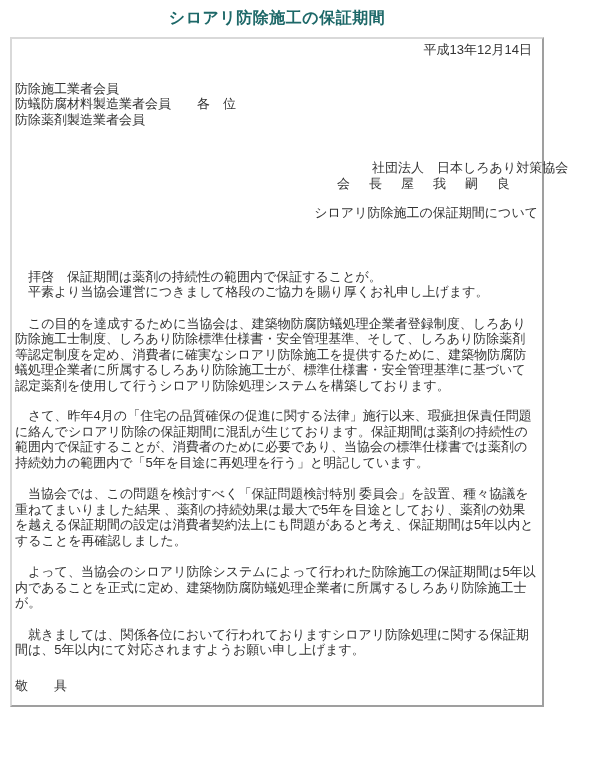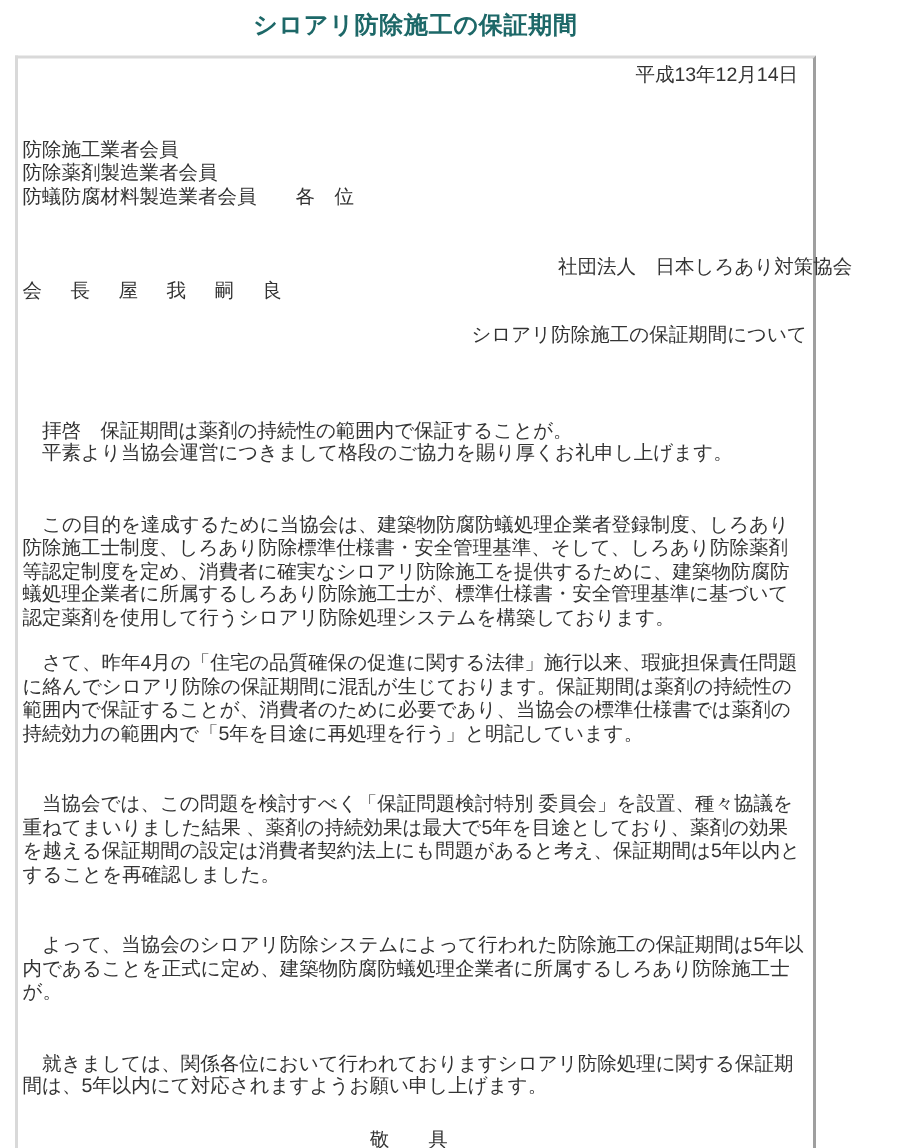--- a/index.html
+++ b/index.html
@@ -25,44 +25,44 @@
     border-left:2px solid #d9d9d9;
     border-right:2px solid #9f9f9f;
     border-bottom:2px solid #9f9f9f;
     background:#ffffff;
     padding:3px 4px 12px 3px;
     font-size:13px;
     line-height:15.5px;
     box-sizing:border-box;
   }
   .date{text-align:right;padding-right:6px;}
-  .recipients{margin-top:34px;}
+  .recipients{margin-top:24px;font-family:Liberation Mono, monospace;}
   .recipient{white-space:pre-line;}
   .sender{margin-top:32px;}
   .sender-org{margin-left:357px;white-space:nowrap;text-align:center;}
-  .sender-person{letter-spacing:3px;white-space:nowrap;}
+  .sender-person{margin-left:322px;letter-spacing:3px;white-space:nowrap;}
   .subject{margin-top:14px;text-align:right;}
   .para{margin:15px 0 0 0;white-space:pre-line;}
   .para.greeting{margin-top:48px;}
-  .para.p3,.para.p5,.para.p6,.para.p7{margin-top:32px;}
-  .closing{margin-top:20px;text-align:center;padding-right:8px;}
+  .para.p3,.para.p5,.para.p6,.para.p7{margin-top:16px;}
+  .closing{margin-top:20px;text-align:left;padding-right:8px;}
 </style>
 </head>
 <body>
 
 <div class="page">
   <h1 class="title">シロアリ防除施工の保証期間</h1>
 
   <div class="letter">
     <div class="date">平成13年12月14日</div>
 
     <div class="recipients">
       <div class="recipient">防除施工業者会員</div>
+      <div class="recipient">防蟻防腐材料製造業者会員　　各　位</div>
       <div class="recipient">防除薬剤製造業者会員</div>
-      <div class="recipient">防蟻防腐材料製造業者会員　　各　位</div>
     </div>
 
     <div class="sender">
       <div class="sender-org">社団法人　日本しろあり対策協会</div>
       <div class="sender-person">会　長　屋　我　嗣　良</div>
     </div>
 
     <div class="subject">シロアリ防除施工の保証期間について</div>
 
     <p class="para greeting">　拝啓　保証期間は薬剤の持続性の範囲内で保証することが。

